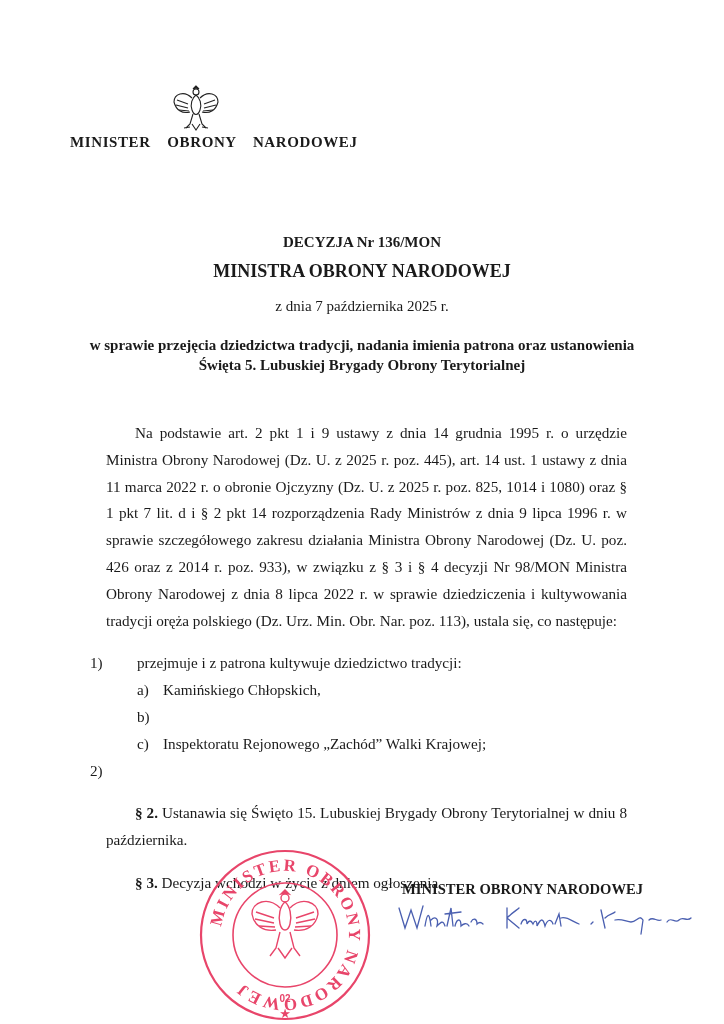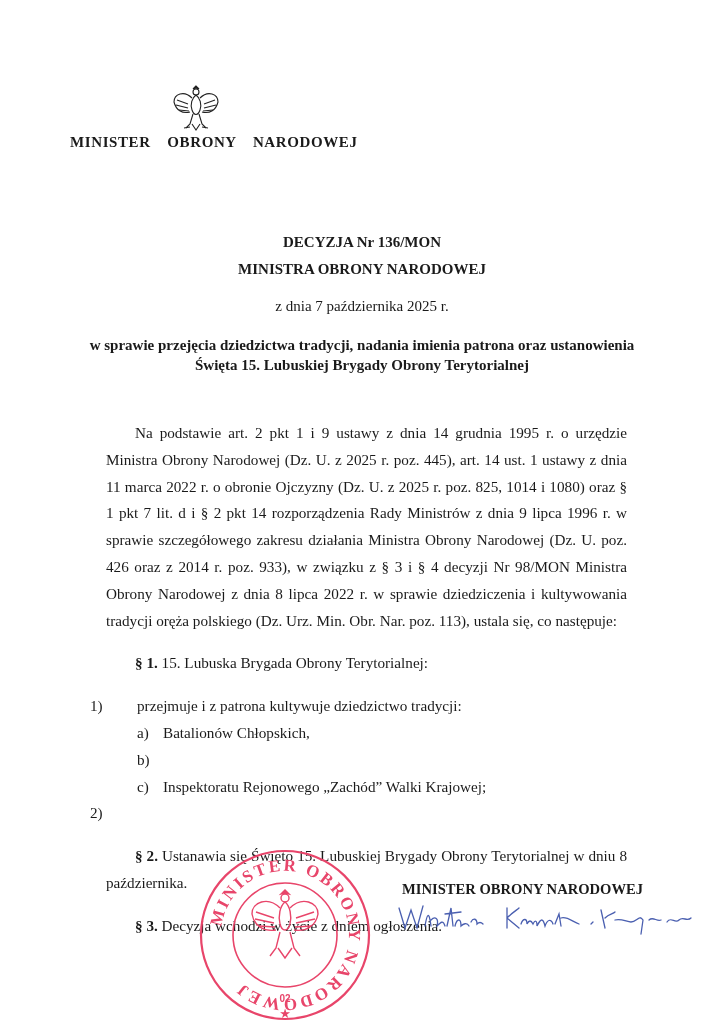--- a/index.html
+++ b/index.html
@@ -7,21 +7,21 @@
     width: 724px; height: 1024px; position: relative; overflow: hidden;
     font-family: "Liberation Serif", serif; color: #1a1a1a;
   }
   .emblem { position: absolute; left: 168px; top: 80px; width: 56px; height: 56px; }
   .header-title {
     position: absolute; left: 70px; top: 134px;
     font-weight: bold; font-size: 15px; letter-spacing: 0.6px; word-spacing: 4px;
   }
   .center-block { position: absolute; left: 0; width: 724px; text-align: center; }
   .dec-no { top: 234px; font-weight: bold; font-size: 15px; }
-  .dec-minister { top: 261px; font-weight: bold; font-size: 15px; }
+  .dec-minister { top: 261px; font-weight: bold; font-size: 18px; }
   .dec-date { top: 298px; font-size: 15px; }
   .dec-subject { top: 335px; font-weight: bold; font-size: 15px; line-height: 20px; }
   .body-text {
     position: absolute; left: 90px; top: 404px; width: 553px;
     font-size: 15.2px; line-height: 26.8px; text-align: justify;
   }
   .body-text p { margin: 16px; }
   .indent { text-indent: 29px; }
   .par-label { font-weight: bold; }
   .list-row { display: flex; }
@@ -52,38 +52,34 @@
     <path d="M16 48 L22 47 M40 48 L34 47"></path>
   </g>
 </svg>
 <div class="header-title" style="white-space:pre;">MINISTER  OBRONY  NARODOWEJ</div>
 
 <div class="center-block dec-no">DECYZJA Nr 136/MON</div>
 <div class="center-block dec-minister">MINISTRA OBRONY NARODOWEJ</div>
 <div class="center-block dec-date">z dnia 7 października 2025 r.</div>
 <div class="center-block dec-subject">
   <div>w sprawie przejęcia dziedzictwa tradycji, nadania imienia patrona oraz ustanowienia</div>
-  <div>Święta 15. Lubuskiej Brygady Obrony Terytorialnej</div>
+  <div>Święta 5. Lubuskiej Brygady Obrony Terytorialnej</div>
 </div>
 
 <div class="body-text">
   <p class="indent">Na podstawie art. 2 pkt 1 i 9 ustawy z dnia 14 grudnia 1995 r. o urzędzie Ministra Obrony Narodowej (Dz. U. z 2025 r. poz. 445), art. 14 ust. 1 ustawy z dnia 11 marca 2022 r. o obronie Ojczyzny (Dz. U. z 2025 r. poz. 825, 1014 i 1080) oraz § 1 pkt 7 lit. d i § 2 pkt 14 rozporządzenia Rady Ministrów z dnia 9 lipca 1996 r. w sprawie szczegółowego zakresu działania Ministra Obrony Narodowej (Dz. U. poz. 426 oraz z 2014 r. poz. 933), w związku z § 3 i § 4 decyzji Nr 98/MON Ministra Obrony Narodowej z dnia 8 lipca 2022 r. w sprawie dziedziczenia i kultywowania tradycji oręża polskiego (Dz. Urz. Min. Obr. Nar. poz. 113), ustala się, co następuje:</p>
 
-  <p class="indent">
-    <span class="par-label">§ 1.</span>
-    <span>15. Lubuska Brygada Obrony Terytorialnej:</span>
-  </p>
 
   <div class="list-row">
     <span class="num">1)</span>
     <span>przejmuje i z patrona kultywuje dziedzictwo tradycji:</span>
   </div>
   <div class="sub-row">
     <span class="sub-letter">a)</span>
-    <span>Batalionów Chłopskich,</span>
+    <span>Kamińskiego Chłopskich,</span>
   </div>
   <div class="sub-row">
     <span class="sub-letter">b)</span>
   </div>
   <div class="sub-row">
     <span class="sub-letter">c)</span>
     <span>Inspektoratu Rejonowego „Zachód” Walki Krajowej;</span>
   </div>
   <div class="list-row">
     <span class="num">2)</span>

